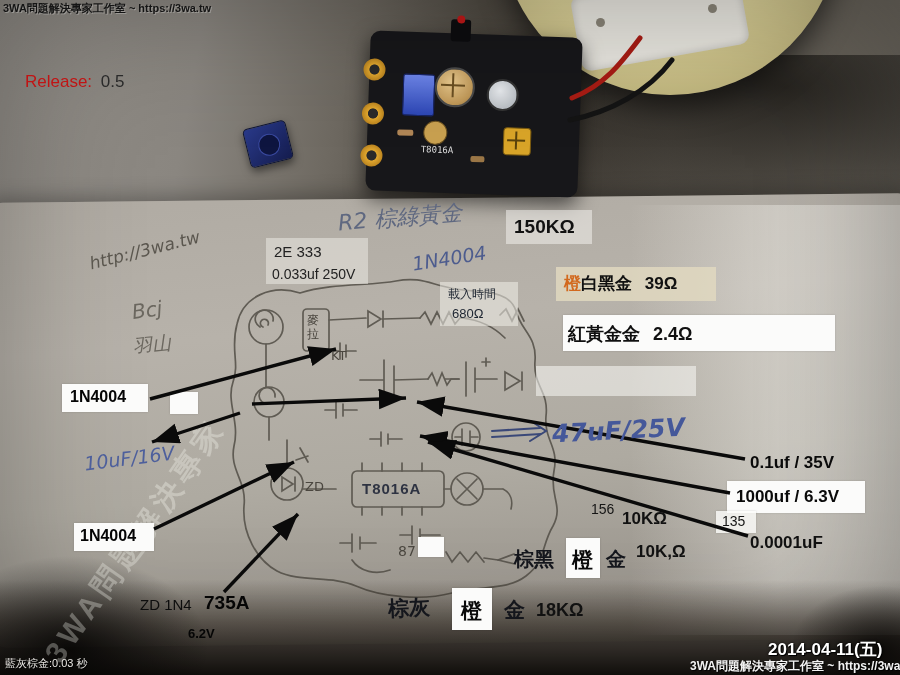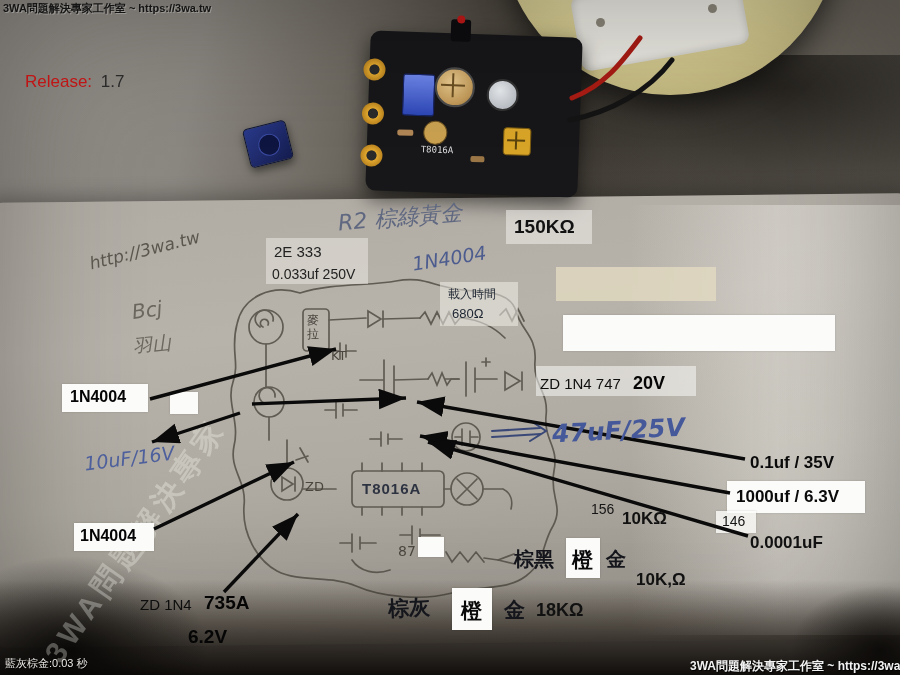--- a/index.html
+++ b/index.html
@@ -151,68 +151,72 @@
       <line x1="745" y1="459" x2="417" y2="402" marker-end="url(#ah)"></line>
       <line x1="730" y1="493" x2="420" y2="436" marker-end="url(#ah)"></line>
       <line x1="748" y1="536" x2="428" y2="442" marker-end="url(#ah)"></line>
     </g>
   </svg>
 
   <div class="txt layer8 bold" style="left:3px;top:1px;font-size:11px;color:#141414;text-shadow:1px 1px 0 rgba(255,255,255,.25);">3WA問題解決專家工作室 ~ https://3wa.tw</div>
 
   <div class="txt layer8" style="left:25px;top:72px;font-size:17px;">
     <span style="color:#c11414;">Release:</span>
-    <span style="color:#2a2a2a;margin-left:4px;">1.7</span>
+    <span style="color:#2a2a2a;margin-left:4px;">0.5</span>
   </div>
 
   <div class="txt layer8 hw" style="left:88px;top:240px;font-size:17px;color:#5a564e;transform:rotate(-14deg);">http://3wa.tw</div>
   <div class="txt layer8 hw" style="left:132px;top:298px;font-size:20px;color:#6b675f;transform:rotate(-8deg);">Bcj</div>
   <div class="txt layer8 hw" style="left:133px;top:332px;font-size:19px;color:#6b675f;transform:rotate(-6deg);">羽山</div>
 
   <div class="txt layer8" style="left:274px;top:243px;font-size:15px;color:#222;text-align:center;">2E 333</div>
   <div class="txt layer8" style="left:272px;top:266px;font-size:14px;color:#222;">0.033uf 250V</div>
 
   <div class="txt layer8 hw" style="left:338px;top:203px;font-size:22px;color:#5f6880;transform:rotate(-5deg);">R2 棕綠黃金</div>
   <div class="txt layer8 hw" style="left:412px;top:247px;font-size:19px;color:#4d5c8e;transform:rotate(-9deg);">1N4004</div>
 
   <div class="txt layer8 bold" style="left:514px;top:216px;font-size:19px;">150KΩ</div>
 
   <div class="txt layer8" style="left:448px;top:286px;font-size:12px;color:#1c2430;">載入時間</div>
   <div class="txt layer8" style="left:452px;top:306px;font-size:13px;color:#1c2430;">680Ω</div>
 
-
-
-  <div class="txt layer8" style="left:540px;top:373px;font-size:15px;">
-    <span style="color:#101010;">ZD 1N4 747</span>
-    <span class="bold" style="color:#050505;font-size:18px;margin-left:8px;">20V</span>
-  </div>
+  <div class="txt layer8 bold" style="left:564px;top:272px;font-size:17px;">
+    <span style="color:#d2691e;">橙</span><span style="color:#111;">白黑金</span>
+    <span style="color:#111;margin-left:8px;">39Ω</span>
+  </div>
+
+  <div class="txt layer8 bold" style="left:568px;top:322px;font-size:18px;">
+    <span style="color:#101010;">紅黃金金</span>
+    <span style="color:#101010;margin-left:8px;">2.4Ω</span>
+  </div>
+
 
   <div class="txt layer8 bold" style="left:70px;top:388px;font-size:16px;color:#050505;">1N4004</div>
 
   <div class="txt layer8 hw" style="left:84px;top:447px;font-size:19px;color:#4d5f9c;transform:rotate(-7deg);">10uF/16V</div>
   <div class="txt layer8 hw bold" style="left:552px;top:416px;font-size:25px;color:#45589a;transform:rotate(-3deg);">47uF/25V</div>
 
   <div class="txt layer8 bold" style="left:750px;top:453px;font-size:17px;color:#0a0a0a;">0.1uf / 35V</div>
   <div class="txt layer8 bold" style="left:736px;top:487px;font-size:17px;color:#0a0a0a;">1000uf / 6.3V</div>
 
   <div class="txt layer8" style="left:591px;top:501px;font-size:14px;color:#151515;">156</div>
   <div class="txt layer8 bold" style="left:622px;top:509px;font-size:17px;">10KΩ</div>
-  <div class="txt layer8" style="left:722px;top:513px;font-size:14px;color:#151515;">146</div>
+  <div class="txt layer8" style="left:722px;top:513px;font-size:14px;color:#151515;">135</div>
   <div class="txt layer8 bold" style="left:750px;top:533px;font-size:17px;">0.0001uF</div>
 
   <div class="txt layer8 bold" style="left:80px;top:527px;font-size:16px;color:#050505;">1N4004</div>
 
   <div class="txt layer8 bold" style="left:514px;top:546px;font-size:20px;color:#14161c;">棕黑</div>
   <div class="txt layer8 bold" style="left:572px;top:546px;font-size:21px;color:#0a0a0a;">橙</div>
   <div class="txt layer8 bold" style="left:606px;top:546px;font-size:20px;color:#14161c;">金</div>
-  <div class="txt layer8 bold" style="left:636px;top:570px;font-size:17px;">10K,Ω</div>
+  <div class="txt layer8 bold" style="left:636px;top:542px;font-size:17px;">10K,Ω</div>
 
   <div class="txt layer8" style="left:140px;top:596px;font-size:15px;color:#0d0d0d;">ZD 1N4</div>
   <div class="txt layer8 bold" style="left:204px;top:592px;font-size:19px;color:#050505;">735A</div>
-  <div class="txt layer8 bold" style="left:188px;top:626px;font-size:19px;color:#050505;">6.2V</div>
+  <div class="txt layer8 bold" style="left:188px;top:626px;font-size:13px;color:#050505;">6.2V</div>
 
   <div class="txt layer8 bold" style="left:388px;top:594px;font-size:21px;color:#14161c;transform:rotate(-3deg);">棕灰</div>
   <div class="txt layer8 bold" style="left:461px;top:597px;font-size:21px;color:#0a0a0a;">橙</div>
   <div class="txt layer8 bold" style="left:504px;top:596px;font-size:21px;color:#14161c;">金</div>
   <div class="txt layer8 bold" style="left:536px;top:600px;font-size:18px;">18KΩ</div>
 
   <div class="abs layer8 pencil" style="left:307px;top:313px;width:17px;font-size:12px;line-height:1.2;word-break:break-all;">麥拉</div>
   <div class="txt layer8 pencil" style="left:331px;top:348px;font-size:13px;">KT</div>
   <div class="txt layer8 pencil" style="left:305px;top:479px;font-size:13px;">ZD</div>
   <div class="txt layer8" style="left:362px;top:480px;font-size:15px;font-weight:bold;letter-spacing:1px;color:#2e3342;">T8016A</div>
@@ -220,15 +224,16 @@
 
   <div class="abs layer4" style="left:0;top:580px;width:900px;height:95px;
               background:linear-gradient(180deg, rgba(30,22,14,0) 0%, rgba(30,22,14,.5) 45%, rgba(10,7,4,.92) 100%);"></div>
   <div class="abs layer4" style="left:-70px;top:555px;width:280px;height:190px;
               background:radial-gradient(ellipse, rgba(5,4,3,.85), transparent 70%);"></div>
   <div class="abs layer4" style="left:790px;top:585px;width:180px;height:130px;
               background:radial-gradient(ellipse, rgba(8,6,4,.8), transparent 70%);"></div>
   <div class="abs layer5" style="left:0;top:0;width:900px;height:675px;box-shadow:inset 0 0 140px rgba(0,0,0,.32);"></div>
 
   <div class="txt layer9" style="left:5px;top:656px;font-size:11px;color:#e8e6e2;text-shadow:1px 1px 1px #000;">藍灰棕金:0.03 秒</div>
+  <div class="txt layer9 bold" style="left:768px;top:638px;font-size:17px;color:#fff;text-shadow:0 0 3px #000,1px 1px 0 #000;">2014-04-11(五)</div>
   <div class="txt layer9 bold" style="left:690px;top:658px;font-size:12px;color:#f2f2f2;text-shadow:1px 1px 1px #000;">3WA問題解決專家工作室 ~ https://3wa.tw</div>
 
 </div>
 
 </body></html>

